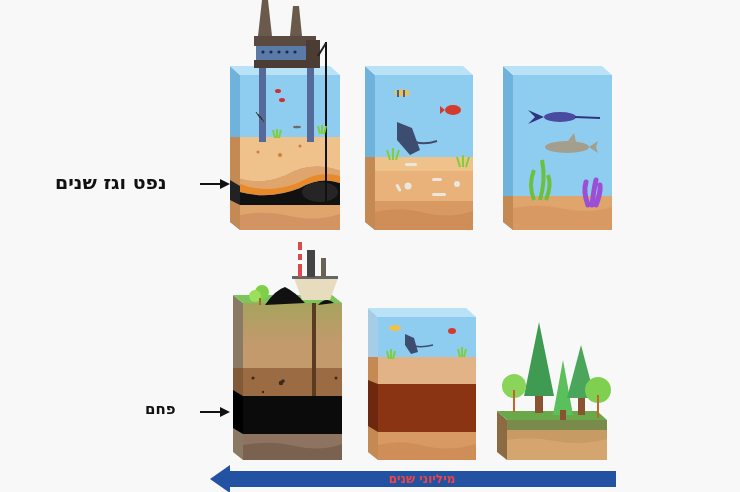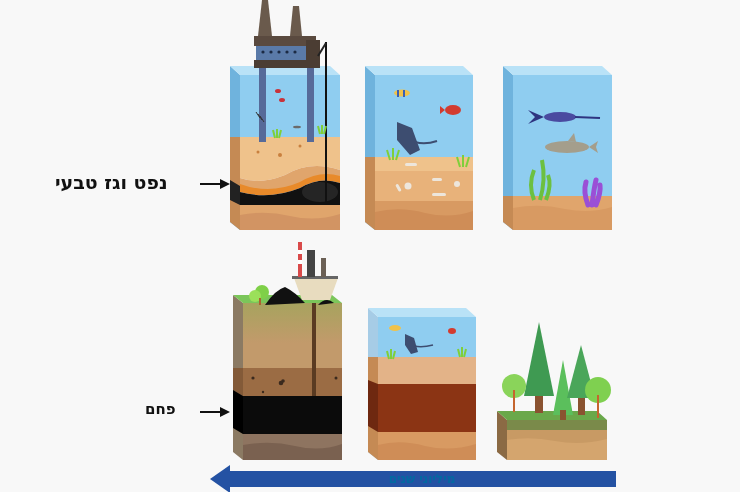--- a/index.html
+++ b/index.html
@@ -23,29 +23,29 @@
       position: absolute; left: 228px; top: 471px; width: 388px; height: 16px;
       background: #2452a3;
     }
     .timeline-head {
       position: absolute; left: 210px; top: 465px; width: 0; height: 0;
       border-top: 14px solid transparent; border-bottom: 14px solid transparent;
       border-right: 20px solid #2452a3;
     }
     .timeline-text {
       position: absolute; left: 228px; top: 471px; width: 388px; height: 16px;
-      color: #0369a1; font-size: 12px; font-weight: bold; text-align: center;
+      color: #ef4444; font-size: 12px; font-weight: bold; text-align: center;
       line-height: 16px; direction: rtl;
     }
     svg { position: absolute; overflow: visible; }
   </style>
 </head>
 <body>
 
-<div class="label" style="left:55px; top:171px; font-size:19px;">נפט וגז טבעי</div>
+<div class="label" style="left:55px; top:171px; font-size:19px;">נפט וגז שנים</div>
 <div class="arrow-line" style="left:200px; top:183px; width:22px;"></div>
 <div class="arrow-head" style="left:220px; top:179px;"></div>
 
 <div class="label" style="left:145px; top:400px; font-size:15px;">פחם</div>
 <div class="arrow-line" style="left:200px; top:411px; width:22px;"></div>
 <div class="arrow-head" style="left:220px; top:407px;"></div>
 
 <svg width="740" height="492" style="left:0;top:0;">
 
   <polygon points="230,66 240,75 240,230 230,222" fill="#6fb3dd"></polygon>

